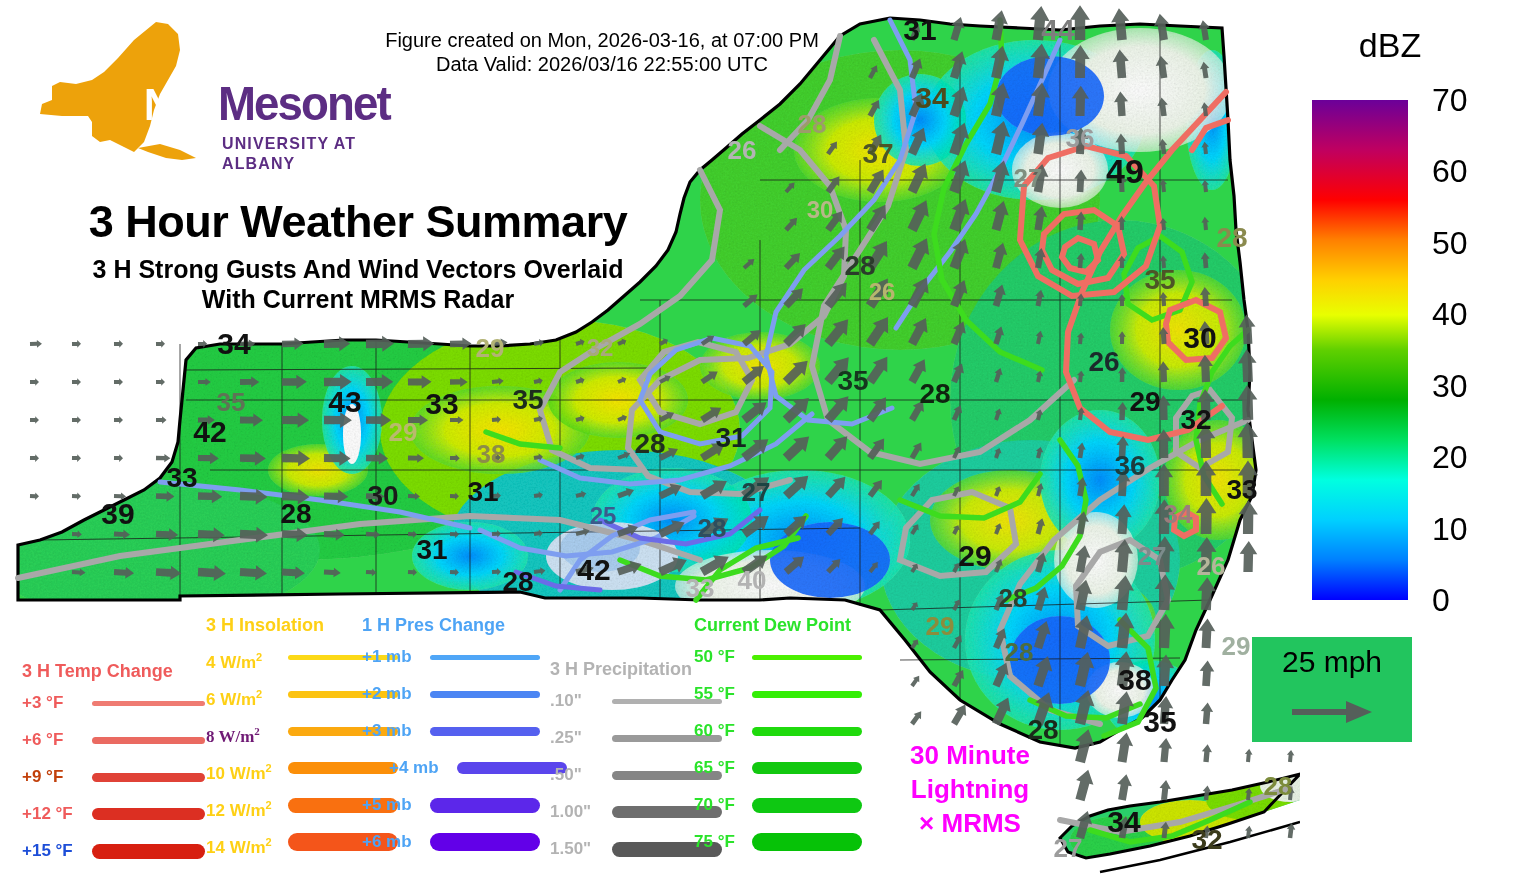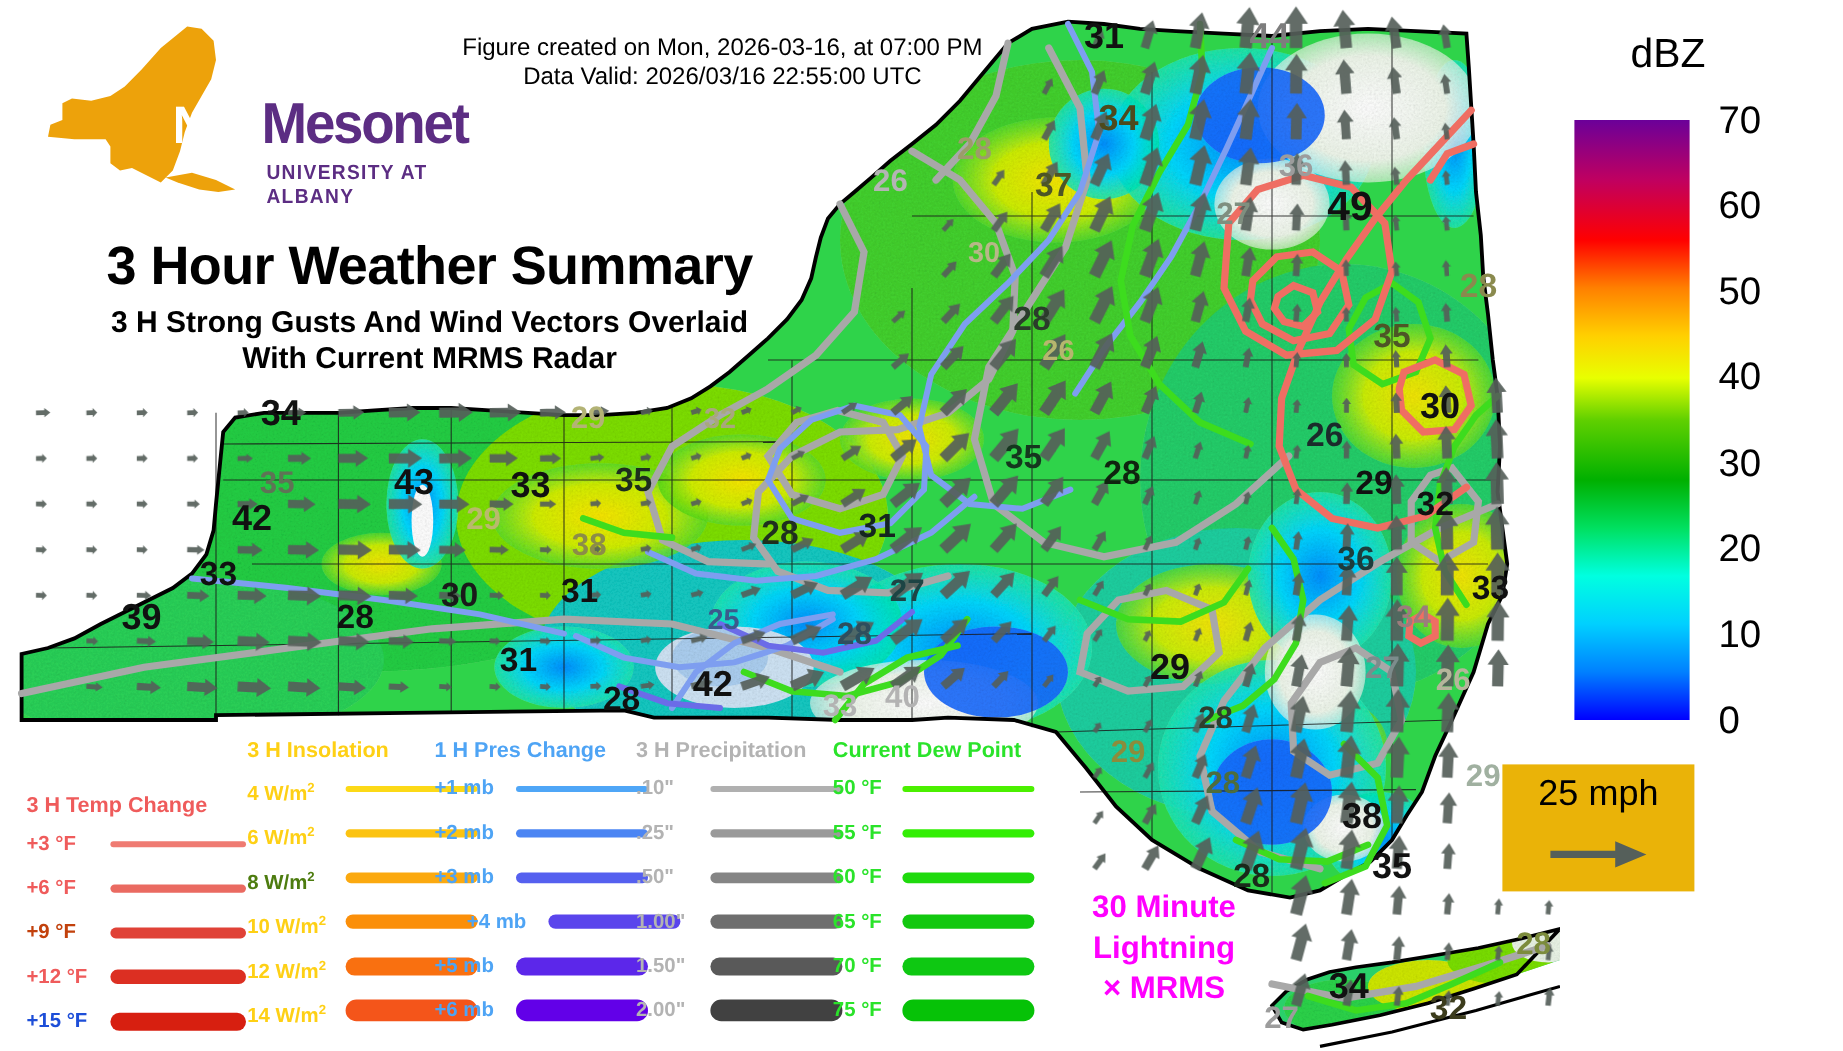--- a/index.html
+++ b/index.html
@@ -48,21 +48,21 @@
   .lglabel{position:absolute;left:0;top:0;font-size:17px;font-weight:bold;white-space:nowrap;}
   .lglabel sup{font-size:11px;vertical-align:super;}
   .lgbar{position:absolute;border-radius:9px;}
 
   
   #lightning{left:880px;top:738px;width:180px;text-align:center;color:#ff00ff;
              font-size:26px;font-weight:bold;line-height:34px;}
   #lightning .xrow{display:block;}
 
   
-  #windbox{left:1252px;top:637px;width:160px;height:105px;background:#eab308;}
+  #windbox{left:1252px;top:637px;width:160px;height:105px;background:#22c55e;}
   #windbox-label{position:absolute;left:0;top:8px;width:160px;text-align:center;font-size:30px;}
   #windbox-arrow{position:absolute;left:38px;top:62px;}
 </style>
 </head>
 <body>
 
 <div id="map-wrap" class="abs">
   <svg id="map-svg" width="1300" height="876" viewBox="0 0 1300 876">
     <defs>
 
@@ -772,21 +772,21 @@
       <div class="lghead" style="color: rgb(254, 208, 21);">3 H Insolation</div>
       <div class="lgrow" style="top: 30px; width: 192px;">
         <div class="lglabel" style="color: rgb(254, 208, 21); line-height: 24px;">4 W/m<sup>2</sup></div>
         <div class="lgbar" style="left: 82px; width: 110px; height: 5px; top: 9.5px; background: rgb(252, 217, 23);"></div>
       </div>
       <div class="lgrow" style="top: 67px; width: 192px;">
         <div class="lglabel" style="color: rgb(254, 208, 21); line-height: 24px;">6 W/m<sup>2</sup></div>
         <div class="lgbar" style="left: 82px; width: 110px; height: 7px; top: 8.5px; background: rgb(252, 195, 17);"></div>
       </div>
       <div class="lgrow" style="top: 104px; width: 192px;">
-        <div class="lglabel" style="color: #4d7c0f; line-height: 24px;">8 W/m<sup>2</sup></div>
+        <div class="lglabel" style="color: #701a75; line-height: 24px; font-family: Liberation Serif, serif;">8 W/m<sup>2</sup></div>
         <div class="lgbar" style="left: 82px; width: 110px; height: 9px; top: 7.5px; background: rgb(251, 169, 15);"></div>
       </div>
       <div class="lgrow" style="top: 141px; width: 192px;">
         <div class="lglabel" style="color: rgb(254, 208, 21); line-height: 24px;">10 W/m<sup>2</sup></div>
         <div class="lgbar" style="left: 82px; width: 110px; height: 12px; top: 6px; background: rgb(251, 143, 9);"></div>
       </div>
       <div class="lgrow" style="top: 178px; width: 192px;">
         <div class="lglabel" style="color: rgb(254, 208, 21); line-height: 24px;">12 W/m<sup>2</sup></div>
         <div class="lgbar" style="left: 82px; width: 110px; height: 15px; top: 4.5px; background: rgb(249, 112, 16);"></div>
       </div>
@@ -815,21 +815,21 @@
       </div>
       <div class="lgrow" style="top: 178px; width: 178px;">
         <div class="lglabel" style="color: rgb(78, 164, 245); line-height: 24px;">+5 mb</div>
         <div class="lgbar" style="left: 68px; width: 110px; height: 15px; top: 4.5px; background: rgb(92, 39, 234);"></div>
       </div>
       <div class="lgrow" style="top: 215px; width: 178px;">
         <div class="lglabel" style="color: rgb(78, 164, 245); line-height: 24px;">+6 mb</div>
         <div class="lgbar" style="left: 68px; width: 110px; height: 18px; top: 3px; background: rgb(98, 0, 232);"></div>
       </div>
     </div>
-    <div class="lgcol" style="left: 530px;">
+    <div class="lgcol" style="left: 550px; margin-top: 44px;">
       <div class="lghead" style="color: rgb(179, 179, 179);">3 H Precipitation</div>
       <div class="lgrow" style="top: 30px; width: 172px;">
         <div class="lglabel" style="color: rgb(179, 179, 179); line-height: 24px;">.10"</div>
         <div class="lgbar" style="left: 62px; width: 110px; height: 5px; top: 9.5px; background: rgb(176, 176, 176);"></div>
       </div>
       <div class="lgrow" style="top: 67px; width: 172px;">
         <div class="lglabel" style="color: rgb(179, 179, 179); line-height: 24px;">.25"</div>
         <div class="lgbar" style="left: 62px; width: 110px; height: 7px; top: 8.5px; background: rgb(154, 154, 154);"></div>
       </div>
       <div class="lgrow" style="top: 104px; width: 172px;">

